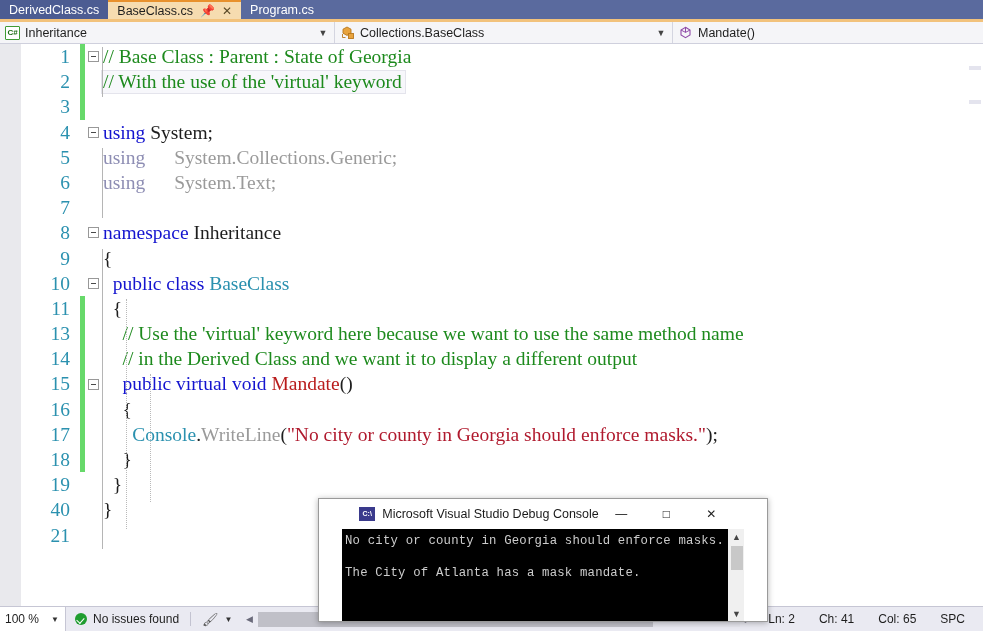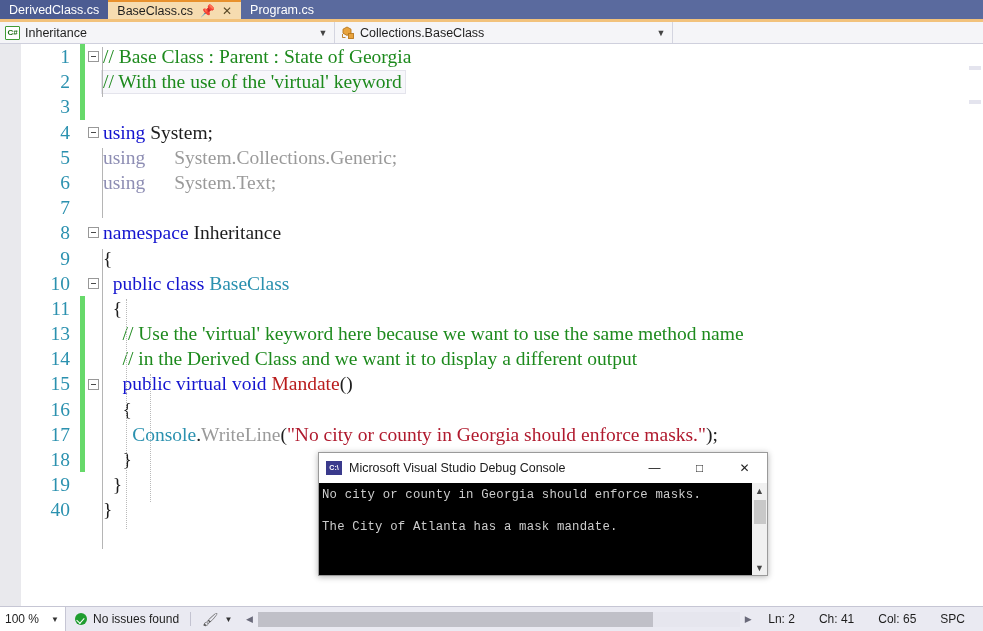--- a/index.html
+++ b/index.html
@@ -201,27 +201,28 @@
   .curline-box {
     position: absolute;
     border: 1px solid #e4e4ec;
     background: #f7f7fb;
     pointer-events: none;
   }
 
   
   .console {
     position: absolute;
-    left: 318px; top: 452px;
+    left: 318px; top: 498px;
     width: 450px; height: 124px;
     background: #ffffff;
     border: 1px solid #9a9a9a;
     box-shadow: 0 1px 6px rgba(0,0,0,0.30);
     display: flex; flex-direction: column;
     z-index: 40;
+    align-items: center;
   }
   .console-title {
     height: 30px; flex: 0 0 30px;
     display: flex; align-items: center;
     background: #ffffff;
     padding-left: 7px;
     font-size: 12.5px;
     color: #1a1a1a;
   }
   .console-ico {
@@ -249,21 +250,21 @@
     position: relative;
     display: flex;
     overflow: hidden;
   }
   .console-text {
     flex: 1 1 auto;
     color: #cccccc;
     font-family: "Liberation Mono", monospace;
     font-size: 12.3px;
     line-height: 16px;
-    padding: 4px 12px 0 3px;
+    padding: 4px 4px 0 3px;
     white-space: pre;
     letter-spacing: 0.2px;
   }
   .console-scroll {
     width: 16px; flex: 0 0 16px;
     background: #f0f0f0;
     border-left: 1px solid #000;
     display: flex; flex-direction: column;
     align-items: center;
     position: relative;
@@ -373,20 +374,29 @@
     <div class="navcombo c2">
       <span class="ico ico-class">
         <svg width="15" height="15" viewBox="0 0 15 15">
           <path d="M7 2 L11 4.2 L11 8.2 L7 10.4 L3 8.2 L3 4.2 Z" fill="#e8a33d" stroke="#b9781d" stroke-width="0.9"></path>
           <rect x="8.5" y="8.5" width="5" height="5" fill="#e8a33d" stroke="#b9781d" stroke-width="0.9"></rect>
           <path d="M2.5 9 L2.5 12.5 L5.5 12.5" fill="none" stroke="#b9781d" stroke-width="0.9"></path>
         </svg>
       </span>
       <span class="label">Collections.BaseClass</span>
       <span class="arrow">▼</span>
+    </div>
+    <div class="navcombo c3">
+      <span class="ico ico-method">
+        <svg width="15" height="15" viewBox="0 0 15 15">
+          <path d="M7.5 2.3 L12 5 L12 10 L7.5 12.7 L3 10 L3 5 Z" fill="none" stroke="#8f4ba8" stroke-width="1.1"></path>
+          <path d="M7.5 2.3 L7.5 7.4 M7.5 7.4 L3 5 M7.5 7.4 L12 5" fill="none" stroke="#8f4ba8" stroke-width="1"></path>
+        </svg>
+      </span>
+      <span class="label">Mandate()</span>
     </div>
   </div>
 
   <div class="editor">
     <div class="indicator-margin"></div>
     <div class="code-area" id="code-area">
         <div class="curline-box" style="top: 25.7px; left: 79px; width: 305px; height: 24px; z-index: 0;"></div>
         <div class="line"><span class="lnum">1</span><span class="changebar changed"></span><span class="outline"><span class="glyph-box"></span></span><span class="codetext"><span class="c-comment">// Base Class : Parent : State of Georgia</span></span></div>
         <div class="line"><span class="lnum">2</span><span class="changebar changed"></span><span class="outline"></span><span class="codetext"><span class="c-comment">// With the use of the 'virtual' keyword</span></span></div>
         <div class="line"><span class="lnum">3</span><span class="changebar changed"></span><span class="outline"></span><span class="codetext"></span></div>
@@ -399,20 +409,21 @@
         <div class="line"><span class="lnum">10</span><span class="changebar"></span><span class="outline"><span class="glyph-box"></span></span><span class="codetext"><span class="c-keyword">  public class </span><span class="c-type">BaseClass</span></span></div>
         <div class="line"><span class="lnum">11</span><span class="changebar changed"></span><span class="outline"></span><span class="codetext"><span class="c-punct">  {</span></span></div>
         <div class="line"><span class="lnum">13</span><span class="changebar changed"></span><span class="outline"></span><span class="codetext"><span class="c-comment">    // Use the 'virtual' keyword here because we want to use the same method name</span></span></div>
         <div class="line"><span class="lnum">14</span><span class="changebar changed"></span><span class="outline"></span><span class="codetext"><span class="c-comment">    // in the Derived Class and we want it to display a different output</span></span></div>
         <div class="line"><span class="lnum">15</span><span class="changebar changed"></span><span class="outline"><span class="glyph-box"></span></span><span class="codetext"><span class="c-keyword">    public virtual void </span><span class="c-method">Mandate</span><span class="c-punct">()</span></span></div>
         <div class="line"><span class="lnum">16</span><span class="changebar changed"></span><span class="outline"></span><span class="codetext"><span class="c-punct">    {</span></span></div>
         <div class="line"><span class="lnum">17</span><span class="changebar changed"></span><span class="outline"></span><span class="codetext"><span class="c-plain">      </span><span class="c-consolename">Console</span><span class="c-punct">.</span><span class="c-gray-member">WriteLine</span><span class="c-punct">(</span><span class="c-string">"No city or county in Georgia should enforce masks."</span><span class="c-punct">);</span></span></div>
         <div class="line"><span class="lnum">18</span><span class="changebar changed"></span><span class="outline"></span><span class="codetext"><span class="c-punct">    }</span></span></div>
         <div class="line"><span class="lnum">19</span><span class="changebar"></span><span class="outline"></span><span class="codetext"><span class="c-punct">  }</span></span></div>
         <div class="line"><span class="lnum">40</span><span class="changebar"></span><span class="outline"></span><span class="codetext"><span class="c-punct">}</span></span></div>
+        <div class="line"><span class="lnum">21</span><span class="changebar"></span><span class="outline"></span><span class="codetext"></span></div>
         <div class="vline" style="left: 80px; top: 3px; height: 50px;"></div>
         <div class="vline" style="left: 80px; top: 104px; height: 70px;"></div>
         <div class="vline" style="left: 80px; top: 205px; height: 300px;"></div>
         <div class="vline dotted" style="left: 104px; top: 255px; height: 230px;"></div>
         <div class="vline dotted" style="left: 128px; top: 330px; height: 128px;"></div>
       </div>
     <div class="rightmargin">
       <div class="rm-mark" style="top:22px"></div>
       <div class="rm-mark" style="top:56px"></div>
     </div>

